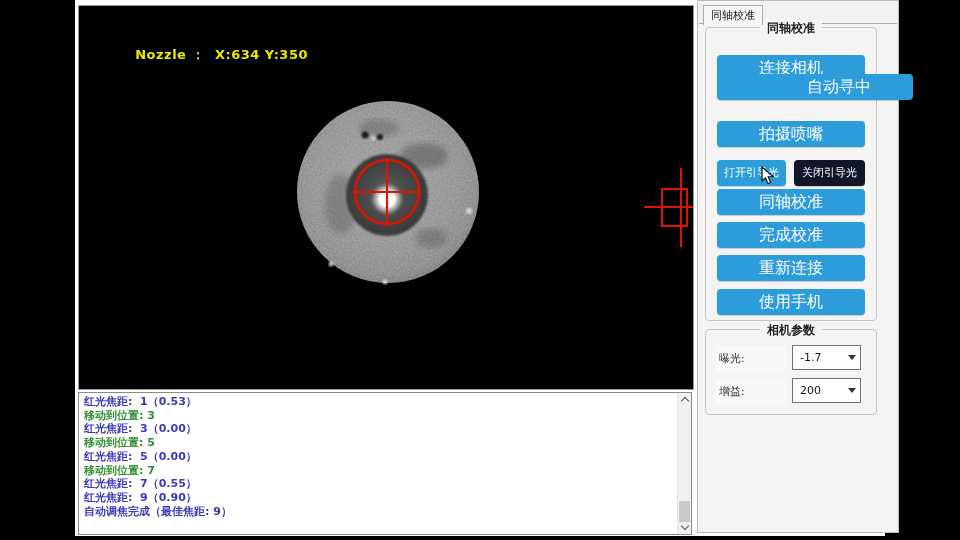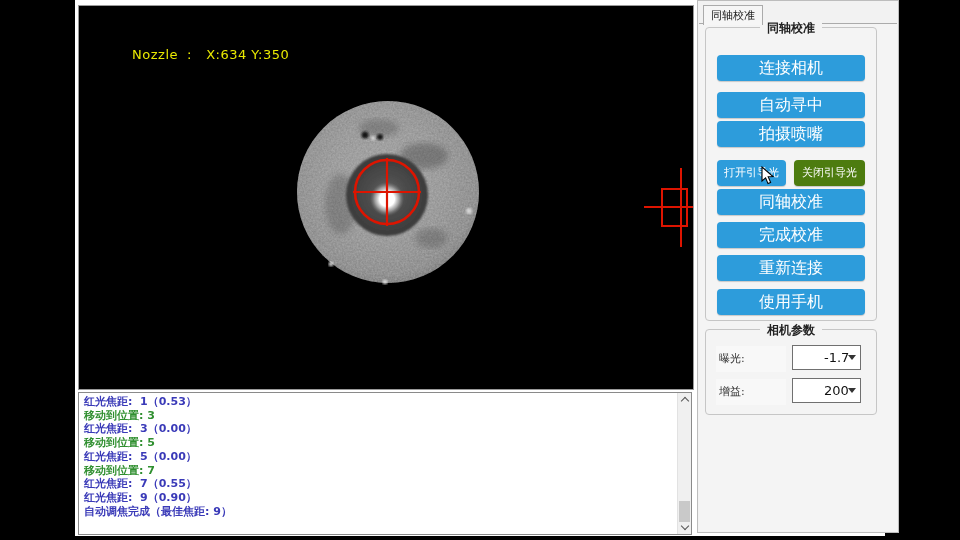--- a/index.html
+++ b/index.html
@@ -13,21 +13,21 @@
   .window { position:absolute; left:75px; top:0; width:810px; height:536px; background:#ffffff; }
 
   
   .camera-view {
     position:absolute; left:3px; top:5px; width:614px; height:383px;
     background:#000; border:1px solid #9a9a9a; overflow:hidden;
   }
   .camera-view svg { position:absolute; left:0; top:0; }
   .nozzle-readout {
     position:absolute; left:16px; top:25px; z-index:3;
-    font-size:13px; font-weight:normal; letter-spacing:0.5px;
+    font-size:13px; font-weight:bold; letter-spacing:0.5px;
     white-space:pre;
   }
   .nozzle-readout .coords { margin-left:10px; }
 
   
   .log-box {
     position:absolute; left:3px; top:392px; width:614px; height:143px;
     background:#ffffff; border:1px solid #8a8a8a; box-sizing:border-box;
     overflow:hidden;
   }
@@ -90,21 +90,21 @@
   .param-label {
     position:absolute; left:10px; width:70px; height:26px; line-height:26px;
     background:#f8f8f8; font-size:11px; color:#333; padding-left:3px;
     box-sizing:border-box;
   }
   .combo {
     position:absolute; left:86px; width:69px; height:25px;
     background:#fff; border:1px solid #707070; box-sizing:border-box;
   }
   .combo-value {
-    position:absolute; left:7px; top:0; line-height:23px; font-size:13px; color:#111;margin-left:24px;
+    position:absolute; left:7px; top:0; line-height:23px; font-size:11px; color:#111;
   }
   .combo-btn { position:absolute; right:0; top:0; width:16px; height:100%; }
   .combo-arrow {
     position:absolute; right:4px; top:9px; width:0; height:0;
     border-left:4px solid transparent; border-right:4px solid transparent;
     border-top:5px solid #333;
   }
   .row1 { top:16px; } .row2 { top:49px; }
   .row1.combo { top:15px; } .row2.combo { top:48px; }
 
@@ -217,24 +217,24 @@
     </div>
 
     <div class="control-panel">
       <div class="tab">同轴校准</div>
       <div class="tab-page">
 
         <div class="groupbox group-calib">
           <span class="legend">同轴校准</span>
 
           <div class="btn wide" style="top: 27px; background-color: rgb(45, 156, 219);">连接相机</div>
-          <div class="btn wide" style="top: 64px; background-color: rgb(45, 156, 219);">自动寻中</div>
+          <div class="btn wide" style="top: 46px; background-color: rgb(45, 156, 219); padding-left: 48px;">自动寻中</div>
           <div class="btn wide" style="top: 93px; background-color: rgb(45, 156, 219);">拍摄喷嘴</div>
           <div class="btn half-l" style="top: 132px; background-color: rgb(45, 156, 219);">打开引导光</div>
-          <div class="btn half-r" style="top: 132px; background-color: #4d7c0f;">关闭引导光</div>
+          <div class="btn half-r" style="top: 132px; background-color: #0f172a;">关闭引导光</div>
           <div class="btn wide" style="top: 161px; background-color: rgb(45, 156, 219);">同轴校准</div>
           <div class="btn wide" style="top: 194px; background-color: rgb(45, 156, 219);">完成校准</div>
           <div class="btn wide" style="top: 261px; background-color: rgb(45, 156, 219);">使用手机</div>
           <div class="btn wide" style="top: 227px; background-color: rgb(45, 156, 219);">重新连接</div>
         </div>
 
         <div class="groupbox group-params">
           <span class="legend">相机参数</span>
 
           <div class="param-label row1">曝光:</div>

